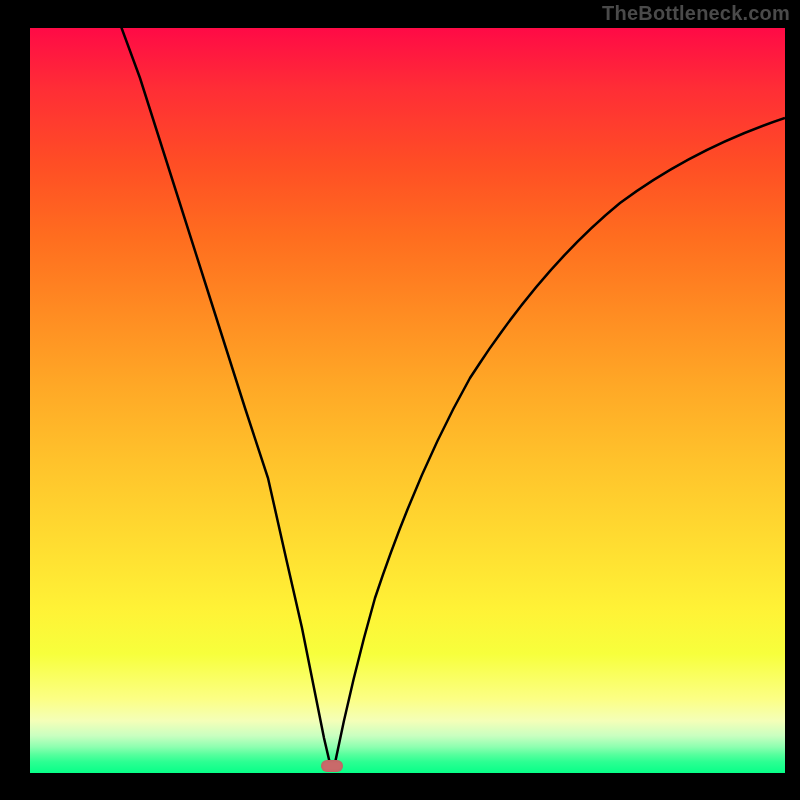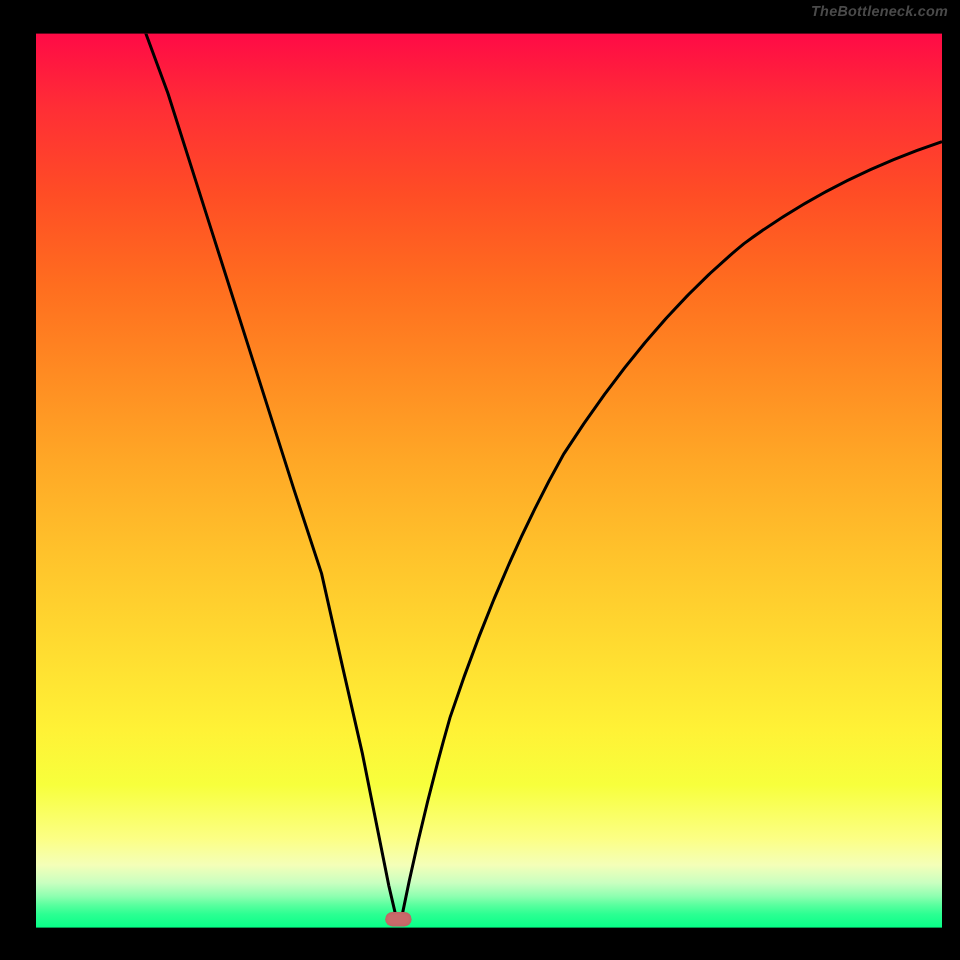--- a/index.html
+++ b/index.html
@@ -15,25 +15,24 @@
     position: relative;
     width: 800px;
     height: 800px;
     background: #000;
   }
   .watermark {
     position: absolute;
     top: 2px;
     right: 10px;
     color: #4a4a4a;
-    font-size: 12px;
+    font-size: 20px;
     font-weight: 600;
     letter-spacing: 0.2px;
     z-index: 5;
-    font-style: italic;
   }
   .plot-wrap {
     position: absolute;
     left: 30px;
     top: 28px;
     width: 755px;
     height: 745px;
     background: linear-gradient(to bottom,
       #ff0a46 0%,
       #ff2d36 8%,

